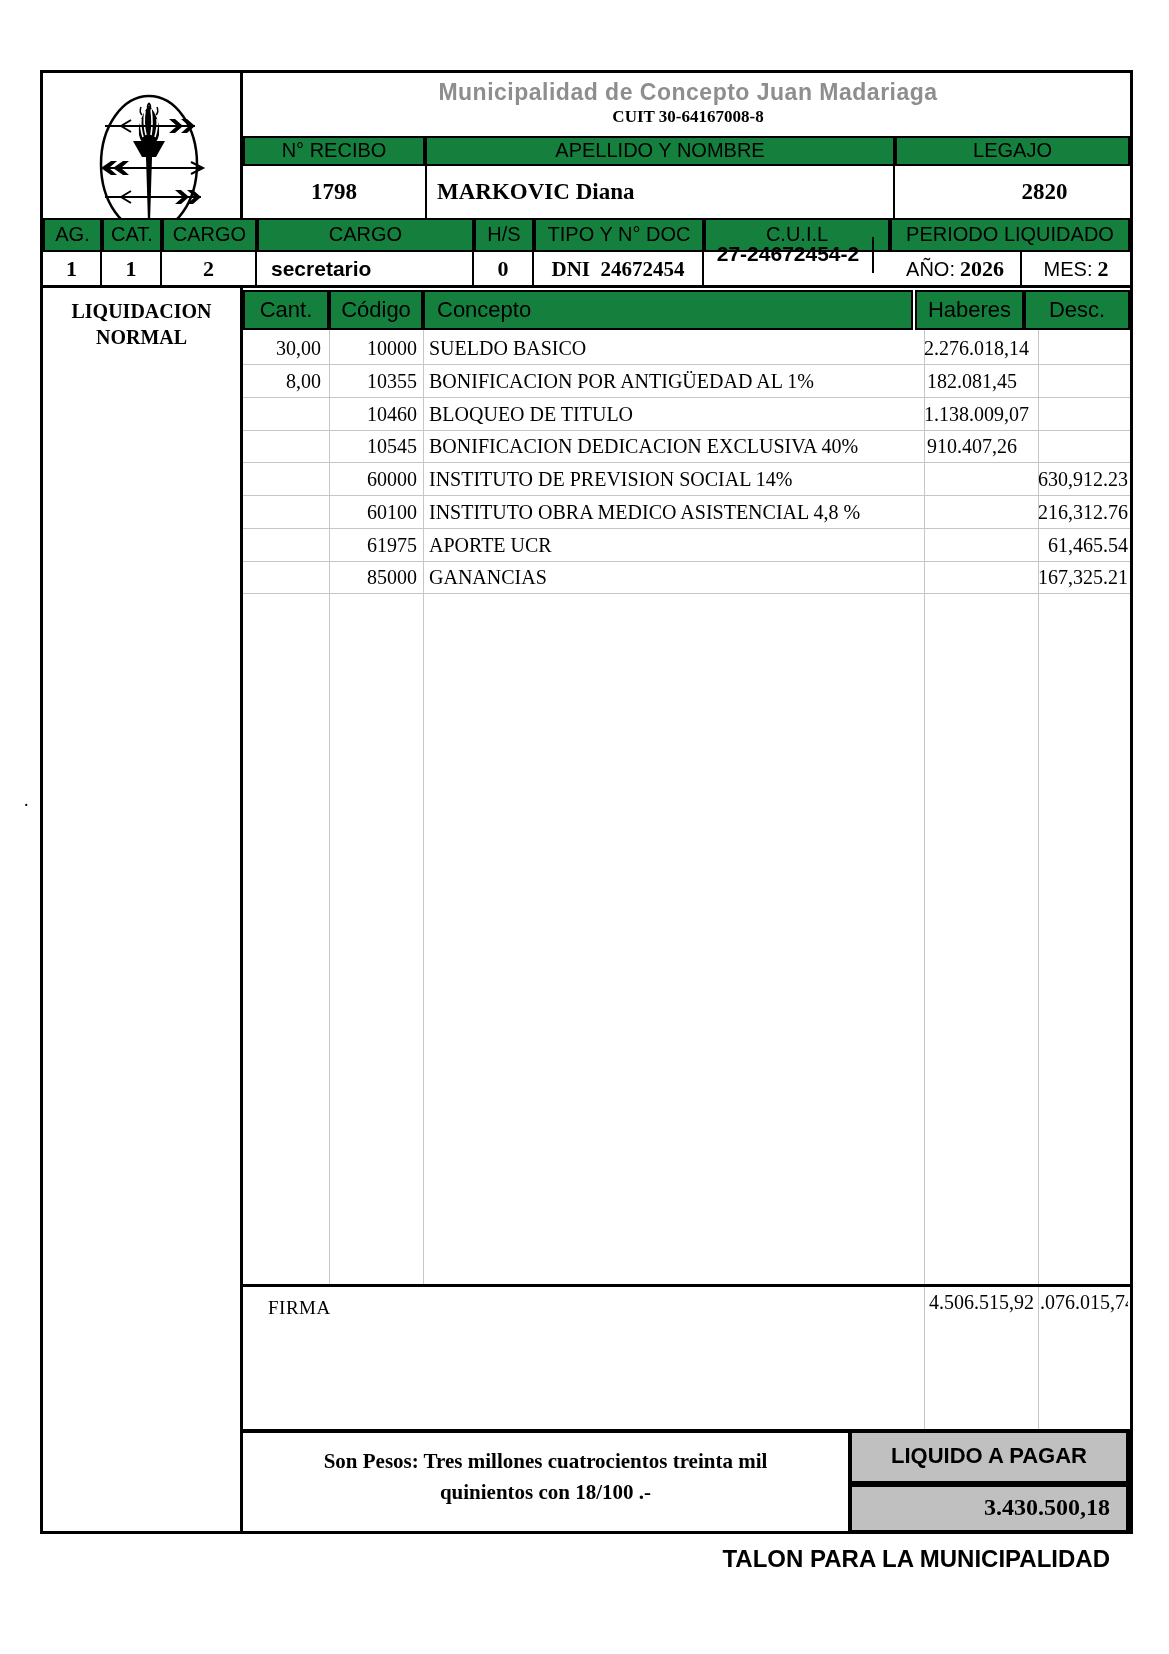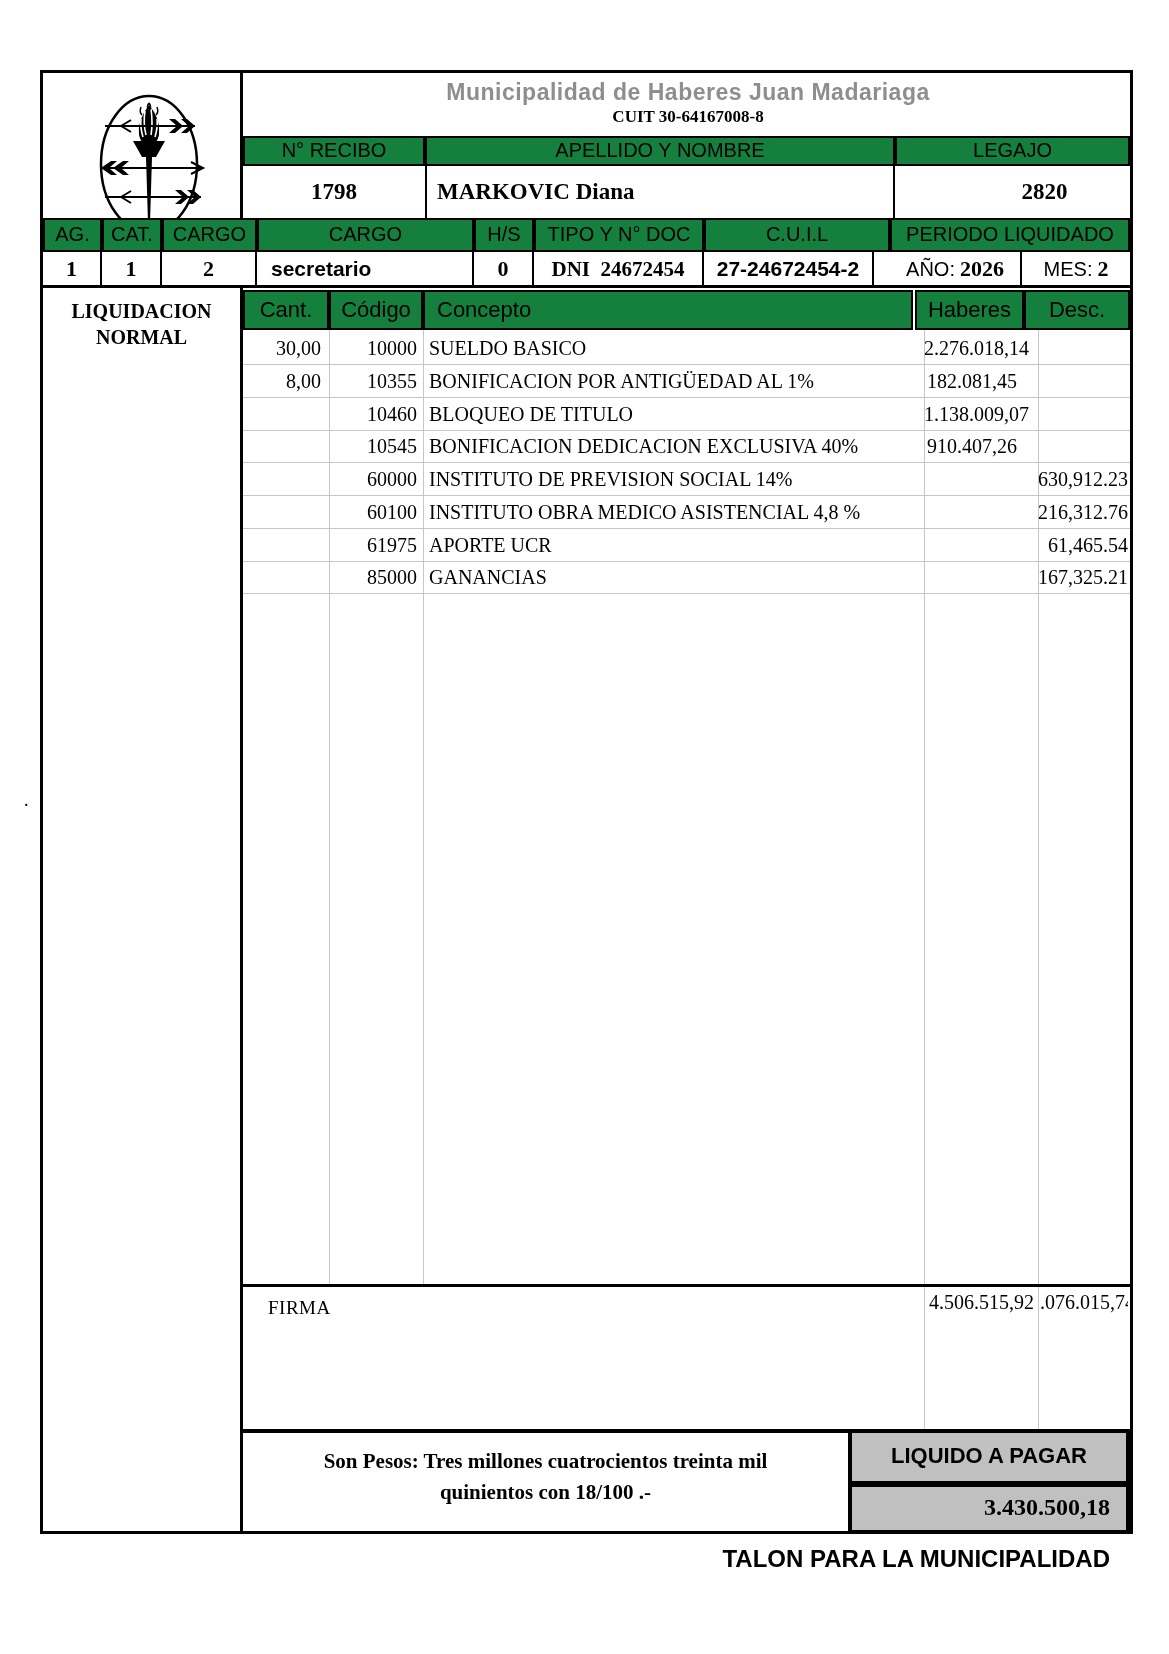--- a/index.html
+++ b/index.html
@@ -63,21 +63,21 @@
         <path d="M100,69 L112,75 L100,81" stroke="#000" stroke-width="2" fill="none"></path>
 
         <line x1="14" y1="104" x2="110" y2="104" stroke="#000" stroke-width="2"></line>
         <path d="M30,104 L40,98 M30,104 L40,110" stroke="#000" stroke-width="2" fill="none"></path>
         <path d="M110,104 L102,97 L96,97 L104,104 L96,111 L102,111 Z" fill="#000"></path>
         <path d="M98,104 L90,97 L84,97 L92,104 L84,111 L90,111 Z" fill="#000"></path>
       </svg>
     </div>
 
     <div class="abs center" style="left:203px;top:6px;width:884px;">
-      <div class="sans org-name">Municipalidad de Haberes Juan Madariaga</div>
+      <div class="sans org-name">Municipalidad de Concepto Juan Madariaga</div>
       <div class="serif cuit">CUIT 30-64167008-8</div>
     </div>
 
     <div class="abs gray-cell sans" style="left:200px;top:63px;width:182px;height:30px;font-size:20px;line-height:25px;">N° RECIBO</div>
     <div class="abs gray-cell sans" style="left:382px;top:63px;width:470px;height:30px;font-size:20px;line-height:25px;">APELLIDO Y NOMBRE</div>
     <div class="abs gray-cell sans" style="left:852px;top:63px;width:235px;height:30px;font-size:20px;line-height:25px;">LEGAJO</div>
 
     <div class="abs wcell serif center" style="left:200px;top:93px;width:182px;height:52px;font-weight:bold;font-size:23px;line-height:52px;">1798</div>
     <div class="abs wcell serif" style="left:382px;top:93px;width:470px;height:52px;border-left:2px solid #000;border-right:2px solid #000;padding-left:10px;font-weight:bold;font-size:23px;line-height:52px;">MARKOVIC Diana</div>
     <div class="abs wcell serif center" style="left:884px;top:93px;width:235px;height:52px;font-weight:bold;font-size:23px;line-height:52px;">2820</div>
@@ -90,21 +90,21 @@
     <div class="abs gray-cell sans" style="left:491px;top:145px;width:170px;height:34px;font-size:20px;line-height:29px;">TIPO Y N° DOC</div>
     <div class="abs gray-cell sans" style="left:661px;top:145px;width:186px;height:34px;font-size:20px;line-height:29px;">C.U.I.L</div>
     <div class="abs gray-cell sans" style="left:847px;top:145px;width:240px;height:34px;font-size:20px;line-height:29px;">PERIODO LIQUIDADO</div>
 
     <div class="abs wcell serif center" style="left:0;top:179px;width:59px;height:36px;border-right:2px solid #000;font-weight:bold;font-size:22px;line-height:34px;">1</div>
     <div class="abs wcell serif center" style="left:59px;top:179px;width:60px;height:36px;border-right:2px solid #000;font-weight:bold;font-size:22px;line-height:34px;">1</div>
     <div class="abs wcell serif center" style="left:119px;top:179px;width:95px;height:36px;border-right:2px solid #000;font-weight:bold;font-size:22px;line-height:34px;">2</div>
     <div class="abs wcell sans" style="left:214px;top:179px;width:217px;height:36px;border-right:2px solid #000;padding-left:14px;font-weight:bold;font-size:21px;line-height:34px;">secretario</div>
     <div class="abs wcell serif center" style="left:431px;top:179px;width:60px;height:36px;border-right:2px solid #000;font-weight:bold;font-size:22px;line-height:34px;">0</div>
     <div class="abs wcell serif center" style="left:491px;top:179px;width:170px;height:36px;border-right:2px solid #000;font-weight:bold;font-size:21px;line-height:34px;white-space:pre;">DNI  24672454</div>
-    <div class="abs wcell sans center" style="left:661px;top:179px;width:170px;height:36px;border-right:2px solid #000;font-weight:bold;font-size:21px;line-height:34px;">27-24672454-2</div>
+    <div class="abs wcell sans center" style="left:661px;top:164px;width:170px;height:36px;border-right:2px solid #000;font-weight:bold;font-size:21px;line-height:34px;">27-24672454-2</div>
     <div class="abs wcell center" style="left:847px;top:179px;width:132px;height:36px;border-right:2px solid #000;font-size:20px;line-height:34px;">
       <span class="sans">AÑO:</span>
       <span class="serif" style="font-weight:bold;font-size:22px;">2026</span>
     </div>
     <div class="abs wcell center" style="left:979px;top:179px;width:108px;height:36px;font-size:20px;line-height:34px;">
       <span class="sans">MES:</span>
       <span class="serif" style="font-weight:bold;font-size:22px;">2</span>
     </div>
 
     <div class="abs hline-black" style="left:0;right:0;top:212px;height:3px;"></div>

